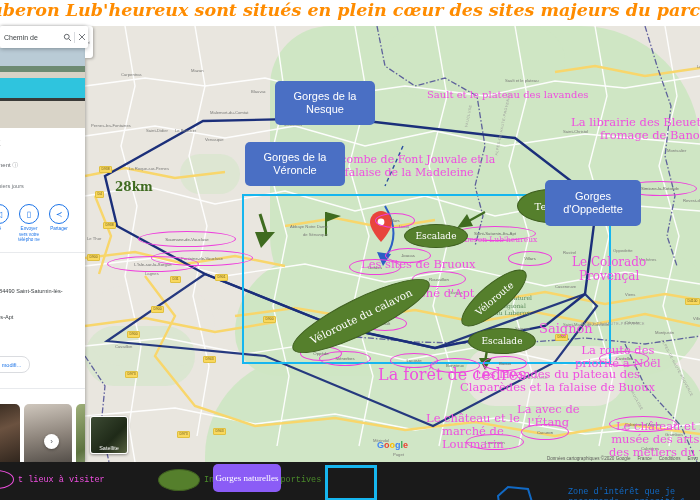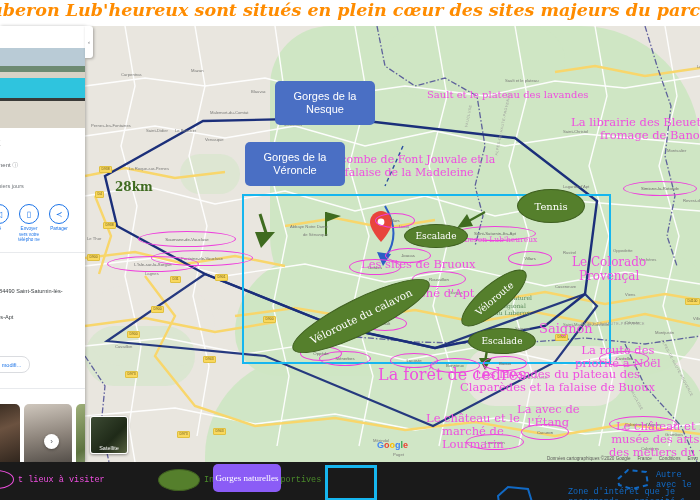--- a/index.html
+++ b/index.html
@@ -335,20 +335,22 @@
     <div class="sport" style="left:383px;top:302px;width:66px;height:24px;font-size:9px;">Escalade</div>
     <div class="sport rot" style="left:200px;top:272px;width:150px;height:34px;font-size:10.5px;">Véloroute du calavon</div>
     <div class="sport rot2" style="left:368px;top:258px;width:80px;height:26px;font-size:9.5px;">Véloroute</div>
 
     <div class="hand" style="left:30px;top:155px;color:#3f6b20;font-size:12px;font-weight:bold;">28km</div>
 
     <div class="bluebox" style="left:160px;top:116px;width:88px;height:38px;">Gorges de
 la Véroncle</div>
     <div class="bluebox" style="left:190px;top:55px;width:88px;height:38px;">Gorges de la
 Nesque</div>
+    <div class="bluebox" style="left:460px;top:154px;width:84px;height:40px;">Gorges
+d'Oppedette</div>
 
     <div class="sat-btn">
       <span>Satellite</span>
     </div>
     <div class="gwm">
       <span>G</span><span>o</span><span>o</span><span>g</span><span>l</span><span>e</span>
     </div>
     <div class="attrib">
       <span>Données cartographiques ©2020 Google</span>
       <span>France</span>
@@ -404,20 +406,36 @@
       </div>
       <div class="thumb t3">
         <div class="thumb-lbl">Ex</div>
       </div>
     </div>
     <div class="carousel-btn">›</div>
   </div>
 
   <div class="sidepeek">‹</div>
 
+  <div class="search-wrap">
+    <input class="search-input" value="Chemin de" style="">
+    <div class="s-icon">
+      <svg width="9" height="9" viewBox="0 0 24 24" fill="none" stroke="#5f6368" stroke-width="2.6">
+        <circle cx="10" cy="10" r="6.5"></circle>
+          <line x1="15" y1="15" x2="21" y2="21"></line>
+      </svg>
+    </div>
+    <div class="s-div"></div>
+    <div class="s-icon">
+      <svg width="8" height="8" viewBox="0 0 24 24" stroke="#5f6368" stroke-width="2.6">
+        <line x1="3" y1="3" x2="21" y2="21"></line>
+          <line x1="21" y1="3" x2="3" y2="21"></line>
+      </svg>
+    </div>
+  </div>
 
   <div class="legend">
 
     <div class="lg" style="left:-22px;top:8px;">
       <div style="width:34px;height:17px;border-radius:50%;border:1.6px solid #ef4fe0;"></div>
       <div class="lg-t" style="color:#ef4fe0;">t lieux à visiter</div>
     </div>
 
     <div class="lg" style="left:158px;top:7px;">
       <div class="lg-ell"></div>
@@ -434,22 +452,15 @@
     </div>
 
     <div class="lg" style="left:494px;top:22px;gap:32px;">
       <svg width="42" height="26">
         <polygon points="4,12 14,3 34,5 38,18 20,23 5,19" fill="none" stroke="#1169c4" stroke-width="2"></polygon>
       </svg>
       <div class="lg-t" style="color:#1169c4;">Zone d'intérêt que je
 recommande – priorité 1</div>
     </div>
 
-    <div class="lg" style="left:614px;top:5px;">
-      <svg width="38" height="26">
-        <polygon points="4,12 14,3 32,5 34,18 18,22 5,18" fill="none" stroke="#1169c4" stroke-width="2" stroke-dasharray="5 4"></polygon>
-      </svg>
-      <div class="lg-t" style="color:#1169c4;">Autre
-avec le</div>
-    </div>
   </div>
 
 </div>
 
 </body></html>

